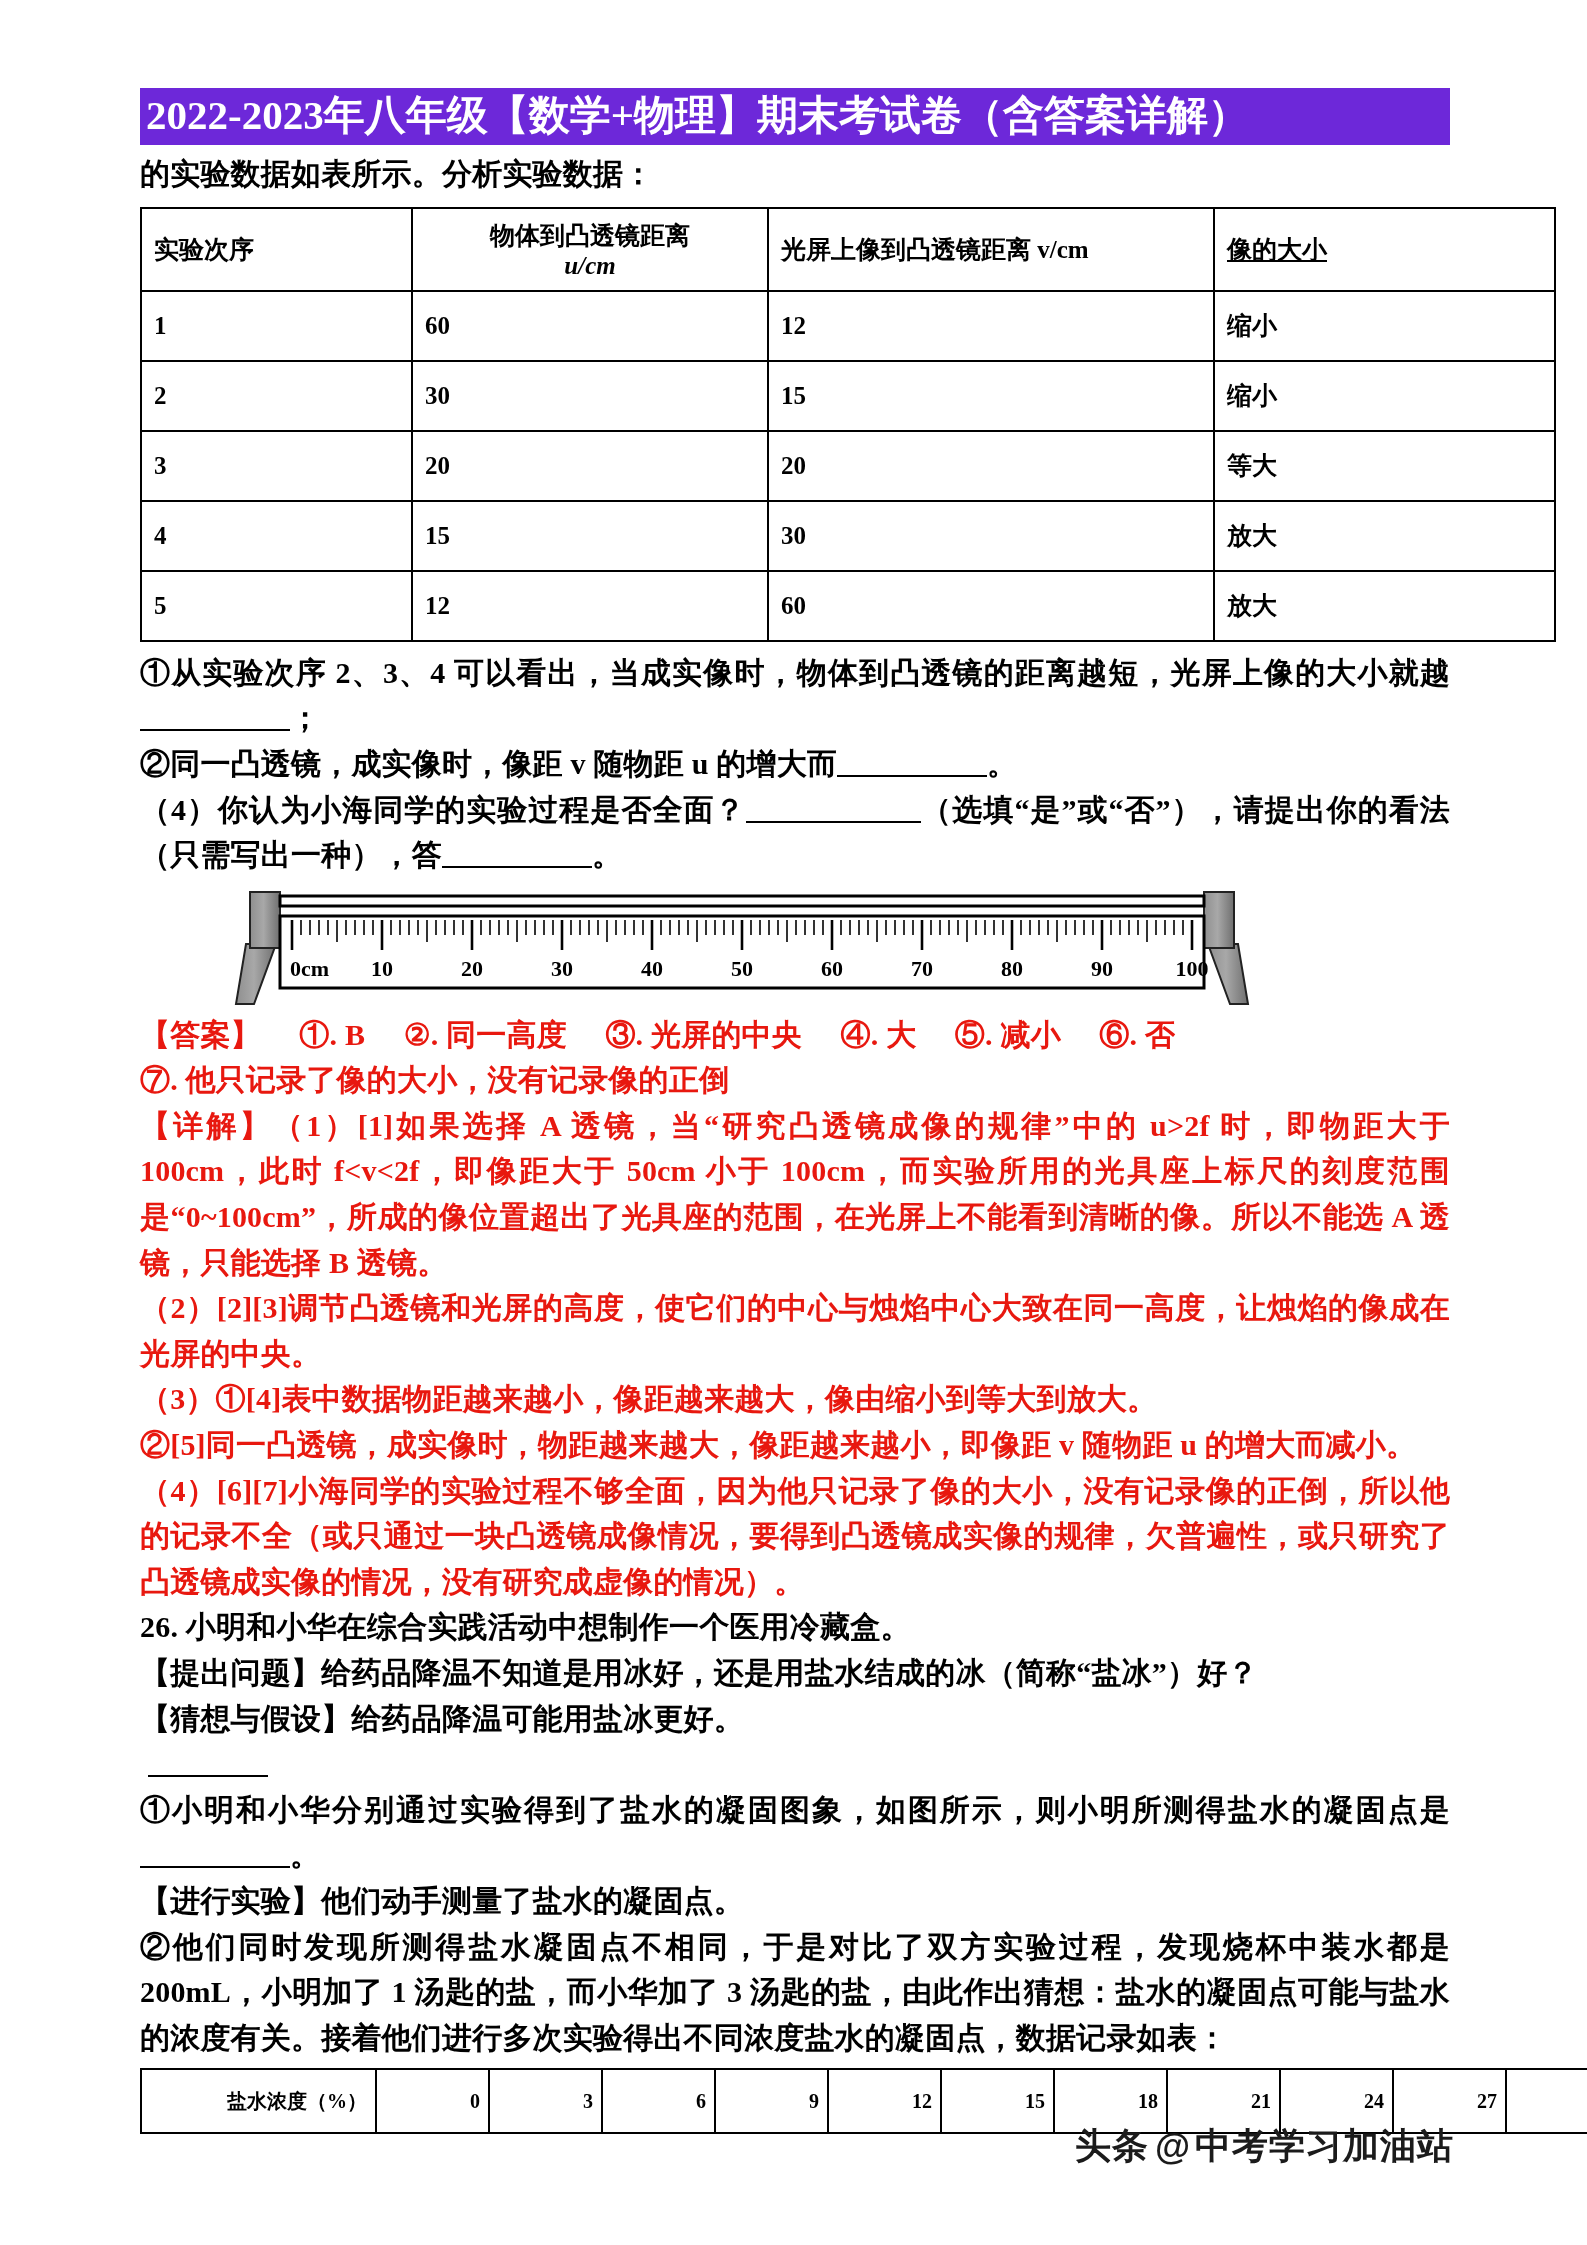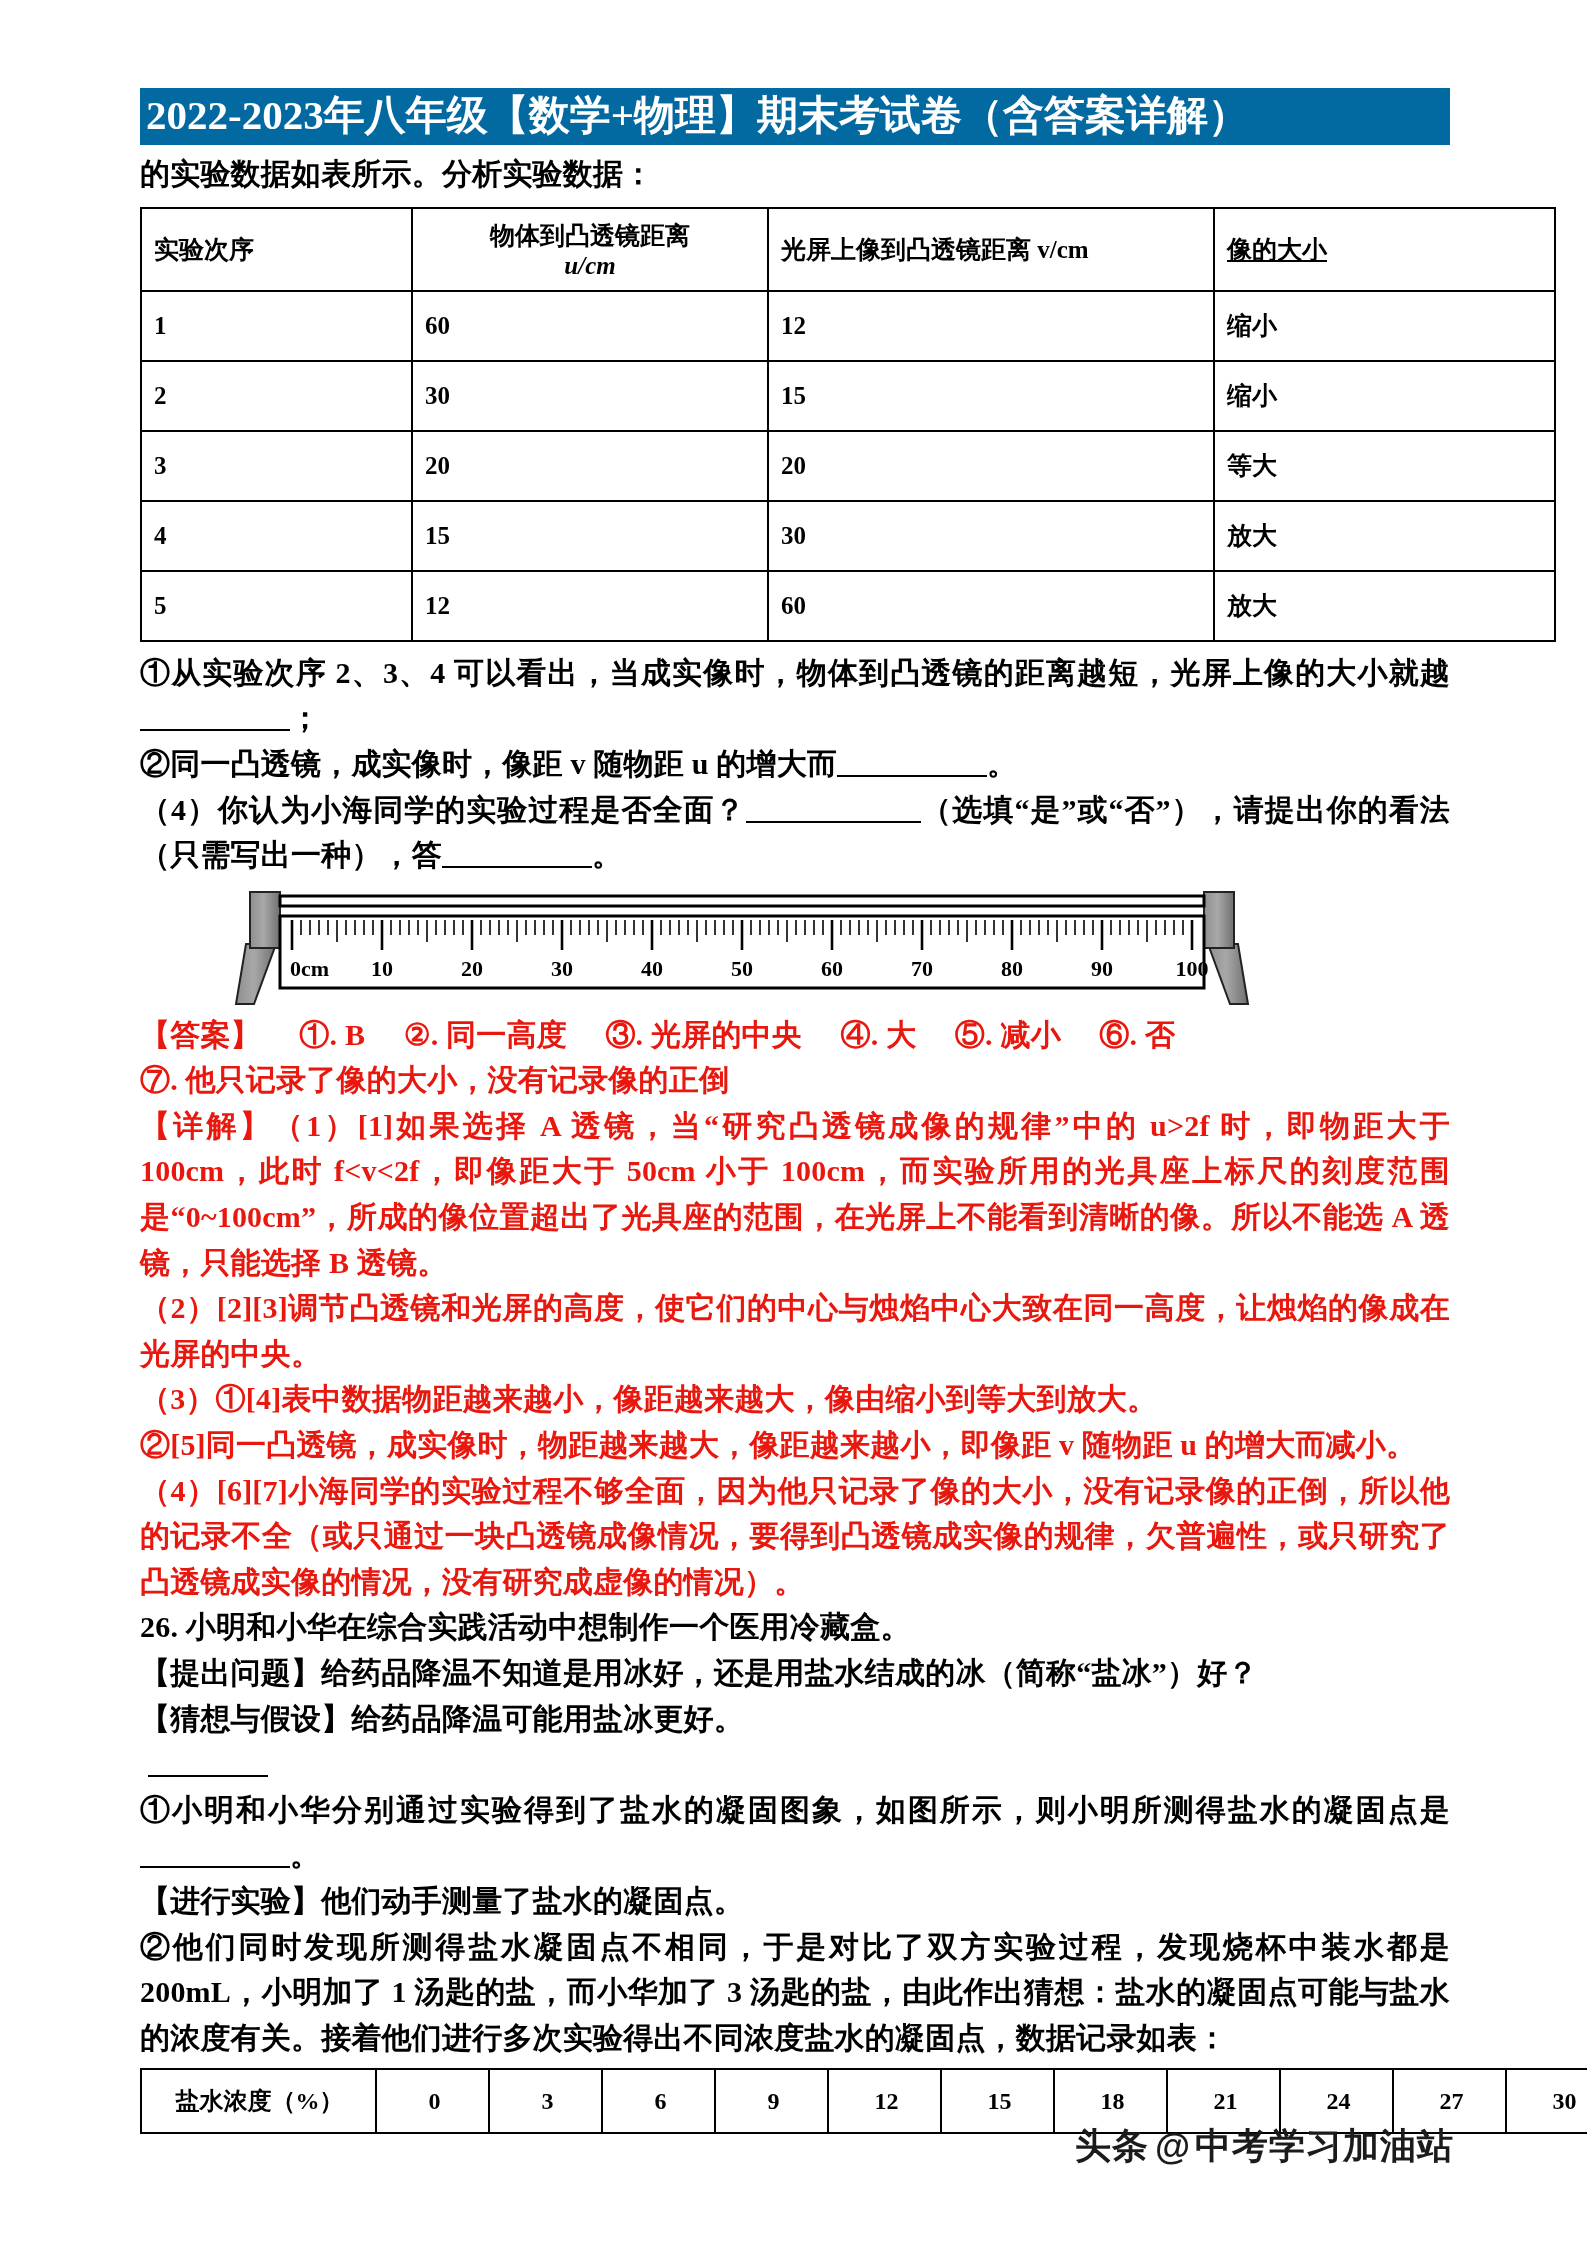--- a/index.html
+++ b/index.html
@@ -23,21 +23,21 @@
   }
   .content {
     position: absolute;
     left: 140px;
     top: 88px;
     width: 1310px;
   }
 
   
   .banner {
-    background: #0369a1;
+    background: #6d28d9;
     color: #ffffff;
     font-size: 41px;
     font-weight: 700;
     line-height: 1.15;
     letter-spacing: 0px;
     white-space: nowrap;
     padding: 4px 6px 6px 6px;
     margin-bottom: 6px;
     text-align: left;
   }
@@ -104,24 +104,24 @@
 
   
   table.salt {
     border-collapse: collapse;
     width: 1310px;
     margin-top: 8px;
     table-layout: fixed;
   }
   table.salt td {
     border: 2px solid #000;
-    font-size: 24px;
+    font-size: 20px;
     font-weight: 700;
     padding: 14px 8px;
-    text-align: center;
+    text-align: right;
     height: 34px;
   }
   table.salt td.label { width: 215px; padding-left: 10px; }
   table.salt td.val { width: 91px; padding-left: 12px; }
 
   
   .watermark {
     position: absolute;
     left: 1075px;
     top: 2122px;

